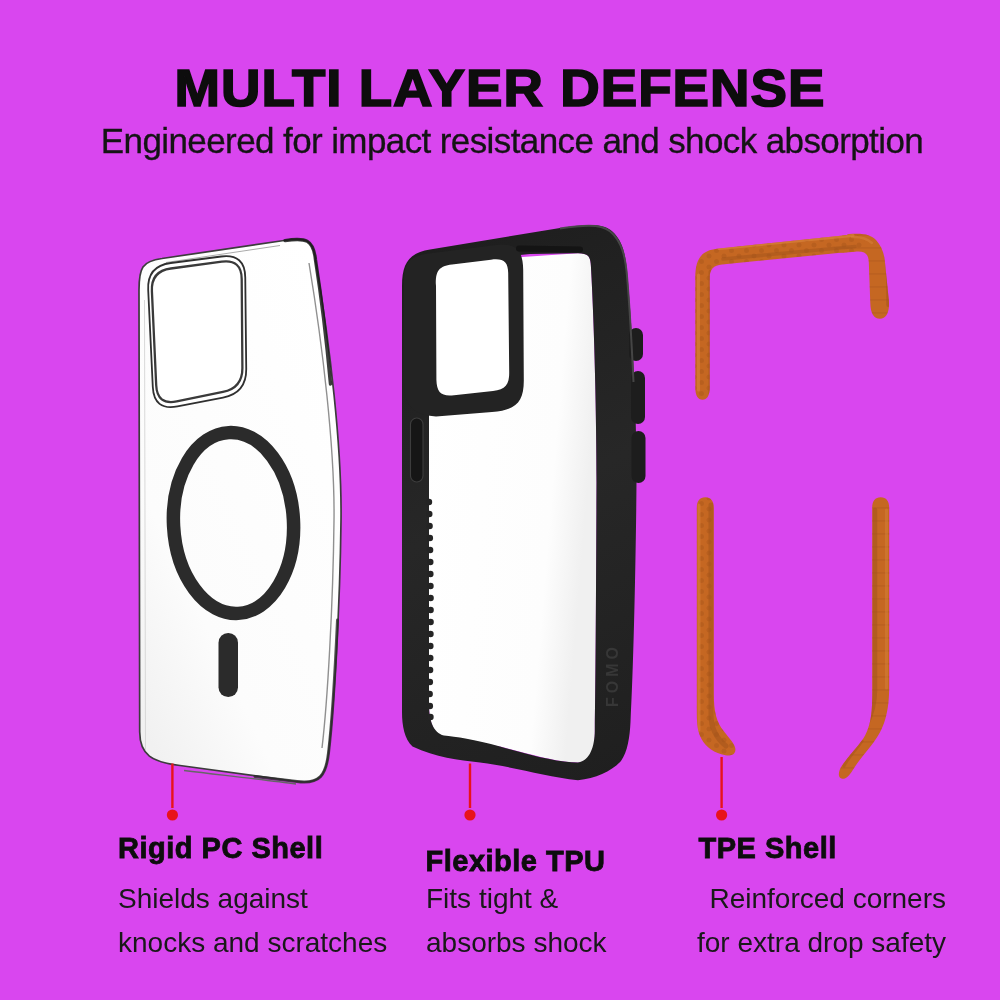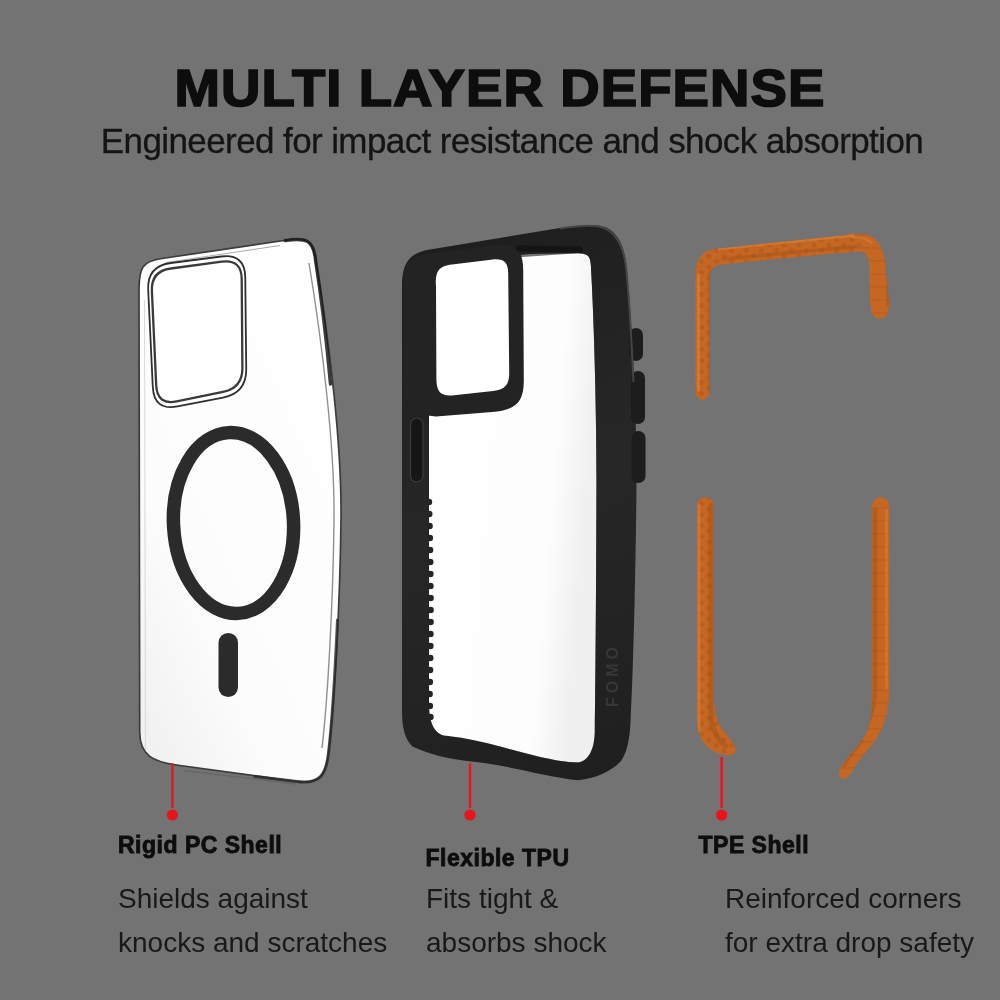--- a/index.html
+++ b/index.html
@@ -1,23 +1,23 @@
 <!DOCTYPE html>
 <html><head>
 <meta charset="utf-8">
 <style>
   html,body{margin:0;padding:0;background:#fff;}
-  #stage{position:relative;width:1000px;height:1000px;background:#737373;overflow:hidden;
+  #stage{position:relative;width:1000px;height:1000px;background:#d946ef;overflow:hidden;
          font-family:"Liberation Sans", sans-serif;}
   #title{position:absolute;left:0;top:62px;width:1000px;text-align:center;
          font-size:52px;font-weight:bold;color:#0d0d0d;line-height:1;-webkit-text-stroke:1.7px #0d0d0d;
          transform:scaleX(1.05);transform-origin:500px 0;letter-spacing:1px;white-space:nowrap;}
   #subtitle{position:absolute;left:0;top:123px;width:1000px;text-align:center;
          font-size:35px;font-weight:400;color:#141414;-webkit-text-stroke:0.3px #141414;line-height:1;letter-spacing:-0.6px;white-space:nowrap;margin-left:12px;}
-  .h3{position:absolute;font-size:23px;font-weight:bold;color:#0d0d0d;-webkit-text-stroke:0.8px #0d0d0d;line-height:1;white-space:nowrap;letter-spacing:0.5px;top:834px;}
+  .h3{position:absolute;font-size:29px;font-weight:bold;color:#0d0d0d;-webkit-text-stroke:0.8px #0d0d0d;line-height:1;white-space:nowrap;letter-spacing:0.5px;top:834px;}
   .body{position:absolute;font-size:28px;font-weight:400;color:#191919;line-height:44px;white-space:nowrap;letter-spacing:0px;top:877px;}
   svg{position:absolute;left:0;top:0;}
 </style>
 </head>
 <body>
 <div id="stage">
   <div id="title">MULTI LAYER DEFENSE</div>
   <div id="subtitle">Engineered for impact resistance and shock absorption</div>
 
   <svg width="1000" height="1000" viewBox="0 0 1000 1000">
@@ -274,14 +274,14 @@
     </g>
   </svg>
 
   <div class="h3" style="left:118px;">Rigid PC Shell</div>
   <div class="body" style="left:118px;">Shields against<br>knocks and scratches</div>
 
   <div class="h3" style="left:425.5px;margin-top:13px;">Flexible TPU</div>
   <div class="body" style="left:426px;">Fits tight &amp;<br>absorbs shock</div>
 
   <div class="h3" style="left:698.5px;">TPE Shell</div>
-  <div class="body" style="left:725px;">Reinforced corners<br>for extra drop safety</div>
+  <div class="body" style="left:697px;text-align:right;">Reinforced corners<br>for extra drop safety</div>
 </div>
 
 </body></html>

